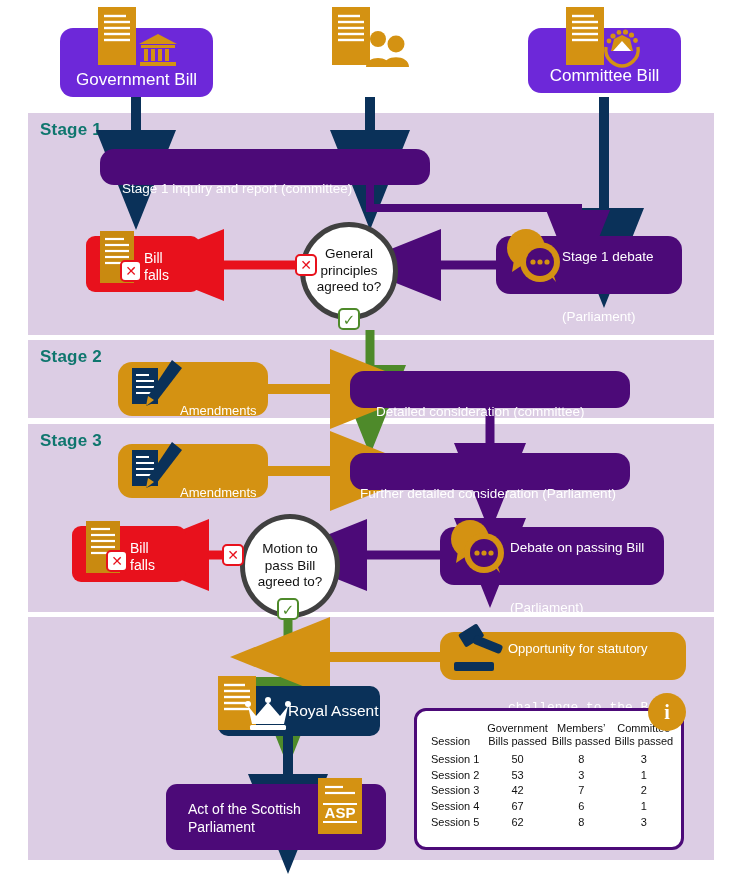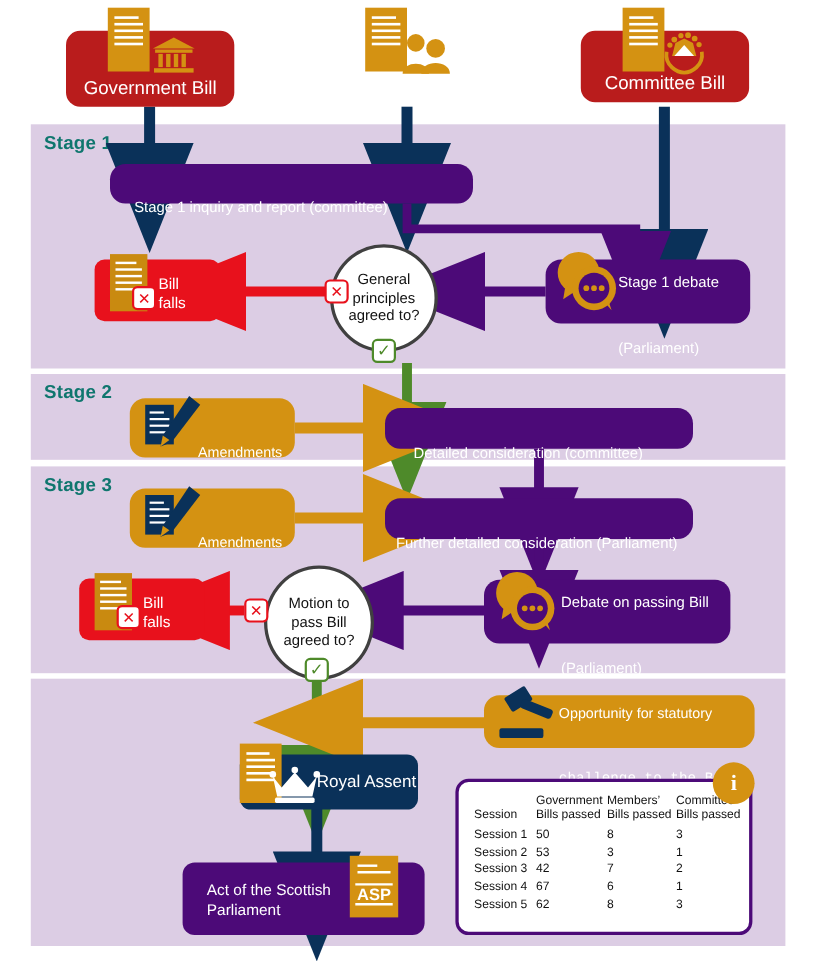--- a/index.html
+++ b/index.html
@@ -14,39 +14,39 @@
   .band-label{font-size:17px;font-weight:bold;color:#0f766e;letter-spacing:.2px;}
 
   
   .pill{display:flex;align-items:center;border-radius:14px;color:#fff;}
   .pill-txt{line-height:1.16;margin-top:44px;}
   .navy{background:#0A3159;}
   .purple{background:#4C0A78;}
   .gold{background:#D49212;}
   .red{background:#E8111C;}
 
-  .srcbox{border-radius:13px;background:#b91c1c;display:flex;align-items:flex-end;
+  .srcbox{border-radius:13px;background:#6d28d9;display:flex;align-items:flex-end;
           justify-content:center;}
   .srcbox .lbl{font-size:17px;color:#fff;padding-bottom:7px;text-align:center;width:100%;}
 
-  .circ{background:#fff;border:3px solid #404040;border-radius:50%;
+  .circ{background:#fff;border:5px solid #404040;border-radius:50%;
         display:flex;align-items:center;justify-content:center;text-align:center;
         font-size:13.5px;color:#111;line-height:1.24;}
 
   .badge{background:#fff;border:2px solid #E8111C;border-radius:5px;
          display:flex;align-items:center;justify-content:center;}
   .badge.ok{border-color:#4E8A2A;}
 
   .tbl{background:#fff;border:3px solid #4C0A78;border-radius:12px;}
   table{border-collapse:collapse;font-size:11px;color:#111;
         font-family:"Liberation Sans","DejaVu Sans",sans-serif;}
   table th{font-weight:normal;text-align:left;padding:0 8px 4px 0;vertical-align:bottom;
            line-height:1.18;}
   table td{padding:1px 8px 1px 0;line-height:1.25;}
-  table td.num,table th.num{text-align:left;padding-right:4px;}
+  table td.num,table th.num{text-align:center;padding-right:4px;}
 
   .info{background:#D49212;border-radius:50%;display:flex;align-items:center;
         justify-content:center;color:#fff;font-size:20px;font-weight:bold;
         font-family:"Liberation Serif",serif;}
   svg{display:block;overflow:visible;}
 </style>
 </head>
 <body>
 
 <div id="stage">

